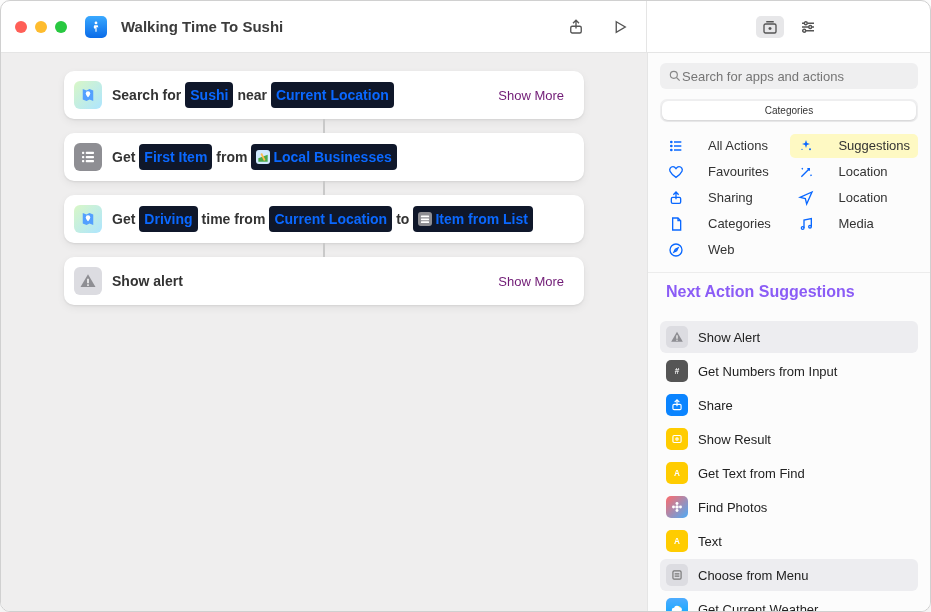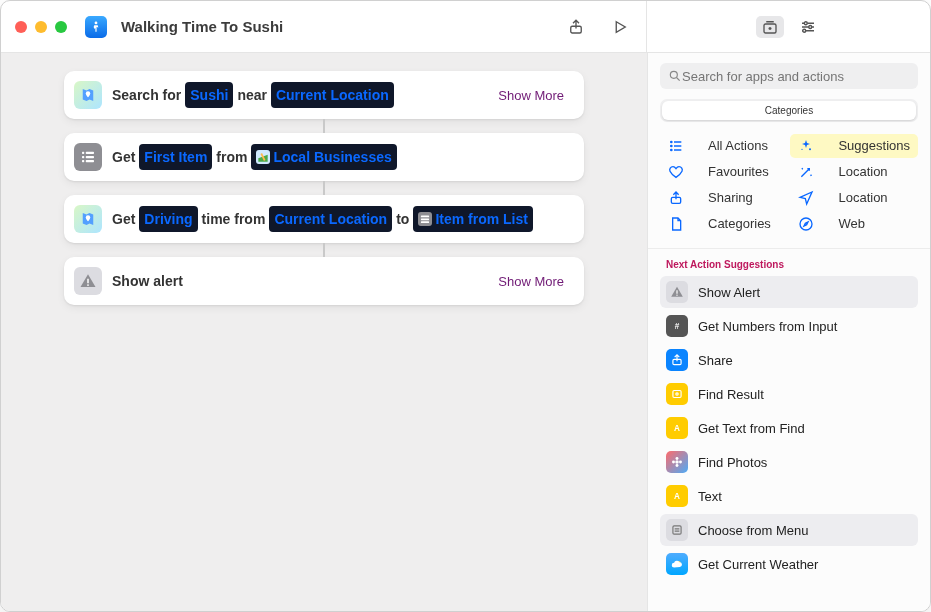--- a/index.html
+++ b/index.html
@@ -40,21 +40,21 @@
 .search input { border:none; background:transparent; outline:none; font-size:13px; color:#333; flex:1; }
 .search svg { width:14px; height:14px; color:#888; }
 .seg { margin: 4px 12px 8px; display:flex; background:#efeff0; border-radius:7px; padding:2px; }
 .seg-btn { flex:1; text-align:center; font-size:10px; font-weight:400; color:#333; padding:4px 0; border-radius:6px; cursor:pointer; }
 .seg-btn.active { background:#fff; box-shadow: 0 1px 2px rgba(0,0,0,0.12); }
 .cat-grid { display:grid; grid-template-columns: 1fr 1fr; gap: 2px 4px; padding: 4px 12px 10px; border-bottom:1px solid #ececec; }
 .cat { display:flex; align-items:flex-start; gap:24px; font-size:13px; color:#333; padding:4px 8px; border-radius:5px; cursor:pointer; }
 .cat.selected { background:#fef9c3; }
 .cat-icon { width:16px; height:16px; display:flex; align-items:center; justify-content:center; color:#0a68ff; }
 .cat-icon svg { width:16px; height:16px; }
-.sugg-header { font-size:10px; color:#be185d; font-weight:600; padding: 10px 18px 6px; }
+.sugg-header { font-size:16px; color:#8b5cf6; font-weight:600; padding: 10px 18px 20px; }
 .sugg-list { padding: 0 12px 12px; display:flex; flex-direction:column; gap:2px; overflow:auto; }
 .sugg { display:flex; align-items:center; gap:10px; padding:5px 6px; border-radius:6px; cursor:pointer; }
 .sugg.sel { background:#ededf0; }
 .sugg-icon { width:22px; height:22px; border-radius:5px; display:flex; align-items:center; justify-content:center; }
 .sugg-label { font-size:13px; color:#222; }
 .i-gray { background:#dcdce1; }
 .i-dark { background:#555; }
 .i-blue { background:#0a84ff; }
 .i-yellow { background:#ffcc00; }
 .i-multi { background:linear-gradient(135deg,#ff6b6b,#4dabf7); }
@@ -286,20 +286,30 @@
               <svg viewBox="0 0 24 24" fill="none" stroke="currentColor" stroke-width="2">
                 <path d="M7 3h8l4 4v14H7z"></path>
                 <path d="M15 3v4h4"></path>
               </svg>
             </span>
             <span>Categories</span>
           </div>
           <div class="cat">
             <span class="cat-icon">
               <svg viewBox="0 0 24 24" fill="none" stroke="currentColor" stroke-width="2">
+                <path d="M9 18V6l11-2v12"></path>
+                <circle cx="7" cy="18" r="2"></circle>
+                <circle cx="18" cy="16" r="2"></circle>
+              </svg>
+            </span>
+            <span>Media</span>
+          </div>
+          <div class="cat">
+            <span class="cat-icon">
+              <svg viewBox="0 0 24 24" fill="none" stroke="currentColor" stroke-width="2">
                 <circle cx="12" cy="12" r="9"></circle>
                 <path d="M15 9l-2 4-4 2 2-4z"></path>
               </svg>
             </span>
             <span>Web</span>
           </div>
           <div></div>
         </div>
       <div class="sugg-header">Next Action Suggestions</div>
       <div class="sugg-list" id="sugglist">
@@ -330,21 +340,21 @@
             </div>
             <div class="sugg-label">Share</div>
           </div>
           <div class="sugg">
             <div class="sugg-icon i-yellow">
               <svg viewBox="0 0 24 24" fill="none" stroke="#fff" stroke-width="2">
                 <rect x="5" y="6" width="14" height="12" rx="2"></rect>
                 <circle cx="12" cy="12" r="2"></circle>
               </svg>
             </div>
-            <div class="sugg-label">Find Result</div>
+            <div class="sugg-label">Show Result</div>
           </div>
           <div class="sugg">
             <div class="sugg-icon i-yellow">
               <svg viewBox="0 0 24 24" fill="#fff">
                 <text x="12" y="17" text-anchor="middle" font-size="14" font-weight="700">A</text>
               </svg>
             </div>
             <div class="sugg-label">Get Text from Find</div>
           </div>
           <div class="sugg">

